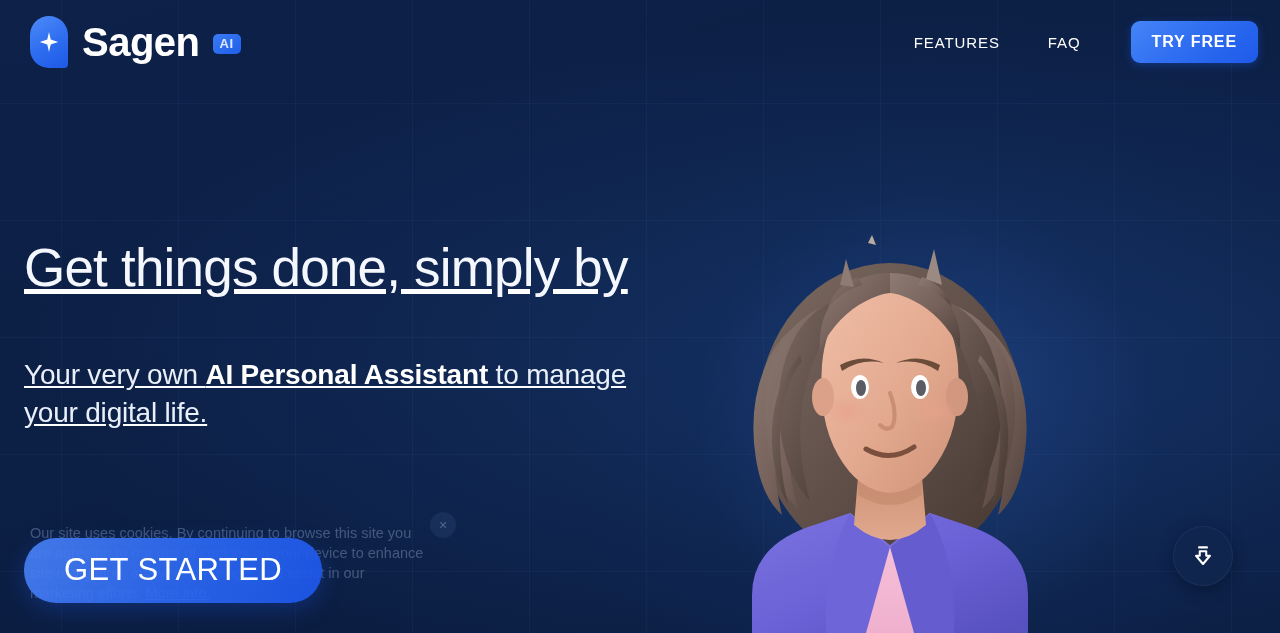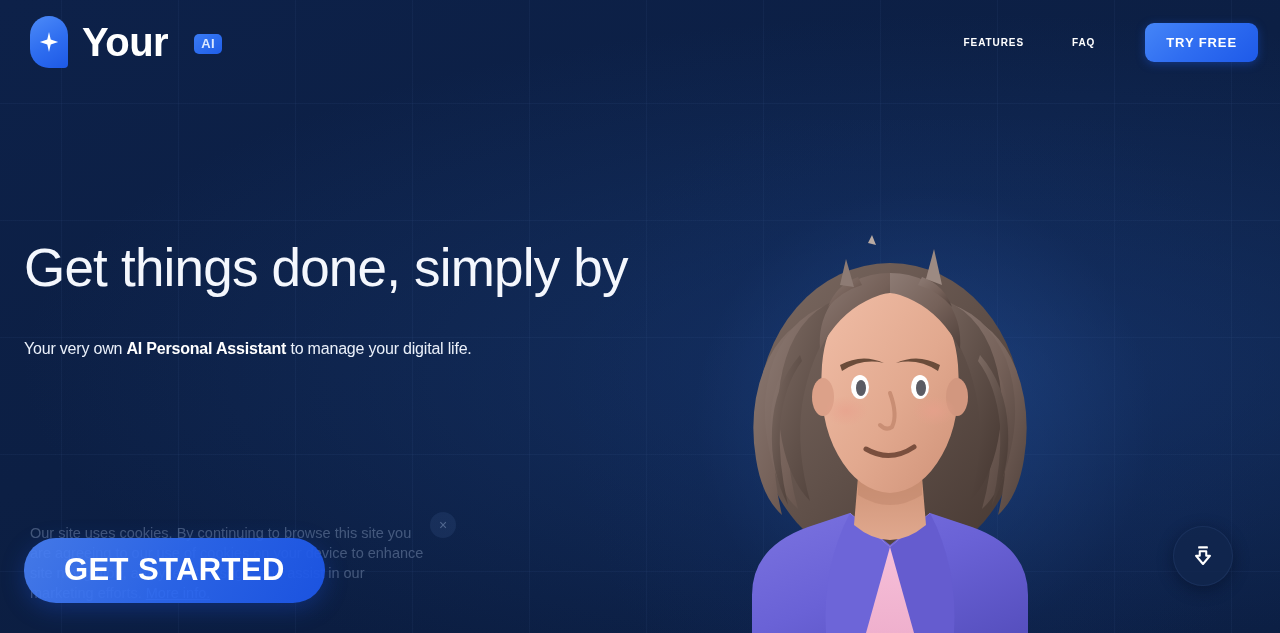--- a/index.html
+++ b/index.html
@@ -49,52 +49,52 @@
     background:linear-gradient(150deg,#4d8bf8 0%,#2f6ef0 52%,#1d59e6 100%);
     border-radius:19px 19px 4px 19px;
     display:flex; align-items:center; justify-content:center;
   }
   .logo-mark svg { display:block; }
   .brand-name {
     font-size:40px; font-weight:700; letter-spacing:-0.5px;
     color:#ffffff; margin-left:14px; line-height:1;
   }
   .ai-badge {
-    margin-left:26px; margin-top:3px;
+    margin-left:13px; margin-top:3px;
     background:linear-gradient(145deg,#3a7bf4,#1f5ee9);
     color:#dbe8ff;
     font-size:13px; font-weight:700; letter-spacing:0.5px;
     padding:3px 7px 4px; border-radius:5px; line-height:1;
   }
 
   #nav { margin-left:auto; display:flex; align-items:center; padding-right:22px; }
   .nav-link {
-    color:#ffffff; font-size:10px; font-weight:700;
+    color:#ffffff; font-size:15px; font-weight:400;
     letter-spacing:0.9px; text-transform:uppercase;
     padding:10px 24px; cursor:pointer; white-space:nowrap;
   }
   #try-free {
     margin-left:26px;
     background:linear-gradient(140deg,#4585f7 0%,#2f6df1 48%,#1e5ae9 100%);
-    color:#ffffff; font-size:13px; font-weight:600; letter-spacing:0.9px;
+    color:#ffffff; font-size:16px; font-weight:600; letter-spacing:0.9px;
     text-transform:uppercase;
     padding:12px 21px; border:none; border-radius:9px; cursor:pointer;
     font-family:inherit;
     box-shadow:0 2px 10px rgba(28,84,210,0.45);
   }
 
   
-  #hero { position:absolute; left:24px; top:238px; z-index:20; width:640px; }
+  #hero { position:absolute; left:24px; top:238px; z-index:20; width:640px;text-decoration:underline; }
   #headline {
     font-size:53px; font-weight:400; line-height:1.14;
     letter-spacing:-0.8px; color:#f4f7fd;
   }
   #subhead {
-    margin-top:40px;
-    font-size:16px; font-weight:400; line-height:1.35;
+    margin-top:58px;
+    font-size:28px; font-weight:400; line-height:1.35;
     letter-spacing:-0.2px; color:#eaf0fa;
   }
   #subhead b { font-weight:700; color:#ffffff; }
 
   
   #character {
     position:absolute; left:690px; top:215px;
     width:400px; height:418px; z-index:15;
     overflow:hidden;
   }
@@ -123,21 +123,21 @@
     cursor:pointer; z-index:23;
   }
 
   
   #get-started {
     position:absolute; left:24px; top:538px;
     padding:16px 40px 18px;
     background:linear-gradient(120deg, rgba(74,130,248,0.90) 0%, rgba(45,105,242,0.92) 50%, rgba(28,86,233,0.94) 100%);
     border:none; border-radius:32px;
     color:#ffffff; font-family:inherit;
-    font-size:31px; font-weight:700; letter-spacing:0.4px; line-height:1;
+    font-size:31px; font-weight:400; letter-spacing:0.4px; line-height:1;
     cursor:pointer; z-index:25;
     box-shadow:0 6px 22px rgba(24,72,190,0.40);
   }
 
   
   #scroll-down {
     position:absolute; left:1173px; top:526px;
     width:60px; height:60px; border-radius:50%;
     background:rgba(17,38,77,0.82);
     border:1px solid rgba(110,150,215,0.10);
@@ -156,21 +156,21 @@
   <div id="glow"></div>
 
   <div id="header">
 
     <div id="brand">
       <div class="logo-mark">
         <svg width="22" height="22" viewBox="0 0 24 24" aria-hidden="true">
           <path d="M12 1 L13.9 9.3 L22 12 L13.9 14.7 L12 23 L10.1 14.7 L2 12 L10.1 9.3 Z" fill="#ffffff"></path>
         </svg>
       </div>
-      <span class="brand-name">Your</span>
+      <span class="brand-name">Sagen</span>
       <span class="ai-badge">AI</span>
     </div>
 
     <nav id="nav">
       <span class="nav-link">FEATURES</span>
       <span class="nav-link">FAQ</span>
       <button id="try-free">TRY FREE</button>
     </nav>
 
   </div>

